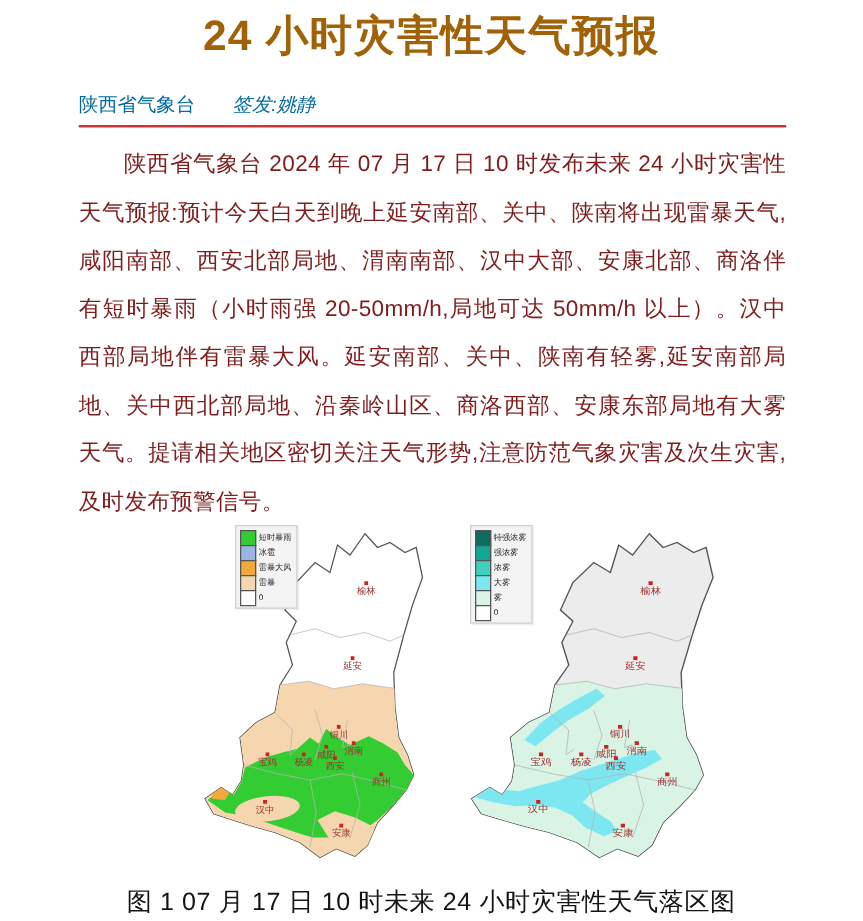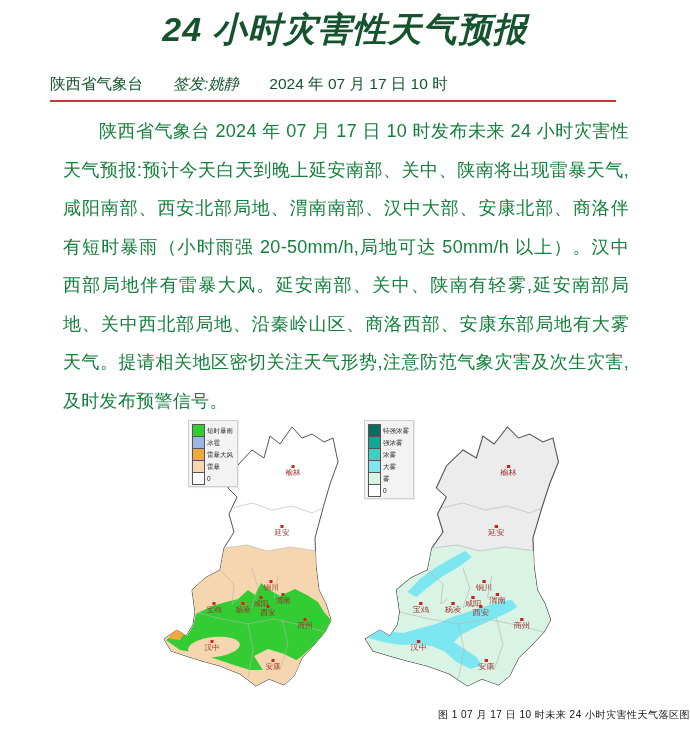--- a/index.html
+++ b/index.html
@@ -3,67 +3,66 @@
 <meta charset="utf-8">
 <style>
   html,body{margin:0;padding:0;}
   body{
     width:690px;height:737px;background:#ffffff;
     font-family:"Liberation Sans","DejaVu Sans",sans-serif;
     color:#1a1a1a;position:relative;overflow:hidden;
   }
   .page{width:690px;height:737px;position:relative;}
   .doc-title{
-    text-align:center;font-size:34px;font-weight:bold;color:#14532d;
-    padding-top:8px;letter-spacing:1px;line-height:42px;font-style:italic;
+    text-align:center;font-size:34px;font-weight:bold;color:#a16207;
+    padding-top:8px;letter-spacing:1px;line-height:42px;
   }
   .meta-row{
-    width:566px;margin:24px auto 0 50px;display:flex;align-items:flex-end;
-    font-size:15.5px;color:#14532d;border-bottom:2px solid #cc3333;
+    width:566px;margin:24px auto 0 63px;display:flex;align-items:flex-end;
+    font-size:15.5px;color:#0369a1;border-bottom:2px solid #cc3333;
     padding-bottom:5px;white-space:nowrap;
   }
   .meta-row span{display:inline-block;}
   .meta-gap1{margin-left:32px;}
   .meta-gap2{margin-left:30px;font-style:italic;}
   .meta-gap3{margin-left:30px;}
   .body-text{
     width:566px;margin:10px 0 0 63px;
     font-size:18px;line-height:38.5px;text-align:justify;
-    text-indent:2em;letter-spacing:0.3px;color:#15803d;font-weight:500;
+    text-indent:2em;letter-spacing:0.3px;color:#7f1d1d;font-weight:500;
   }
   .figure-row{
-    position:absolute;left:152px;top:418px;display:flex;
+    position:absolute;left:152px;top:418px;display:flex;gap:12px;
   }
   .map-block{position:relative;}
   .legend{
     position:absolute;z-index:5;background:#f3f3f3;border:1px solid #cfcfcf;
     padding:3px 4px 2px 3px;box-shadow:1px 1px 1px rgba(0,0,0,0.08);
   }
   .legend-left{left:36px;top:2px;}
   .legend-right{left:12px;top:2px;}
   .legend-row{display:flex;align-items:center;height:12px;}
   .legend-swatch{width:11px;height:11px;border:1px solid #555;flex:0 0 auto;}
   .legend-label{font-size:6.5px;color:#222;margin-left:2px;white-space:nowrap;line-height:7px;}
   .map-caption{
-    position:absolute;left:0;top:708px;width:690px;text-align:right;
-    font-size:10px;color:#141414;letter-spacing:0.5px;
+    position:absolute;left:0;top:708px;width:690px;text-align:center;
+    font-size:20px;color:#141414;letter-spacing:0.5px;
   }
   svg text.city{font-size:7.5px;fill:#9c3030;font-family:"Liberation Sans",sans-serif;}
 </style>
 </head>
 <body>
 
 <div class="page">
 
   <div class="doc-title">24 小时灾害性天气预报</div>
 
   <div class="meta-row">
     <span>陕西省气象台</span>
     <span class="meta-gap2">签发:姚静</span>
-    <span class="meta-gap3">2024 年 07 月 17 日 10 时</span>
   </div>
 
   <div class="body-text">陕西省气象台 2024 年 07 月 17 日 10 时发布未来 24 小时灾害性天气预报:预计今天白天到晚上延安南部、关中、陕南将出现雷暴天气,咸阳南部、西安北部局地、渭南南部、汉中大部、安康北部、商洛伴有短时暴雨（小时雨强 20-50mm/h,局地可达 50mm/h 以上）。汉中西部局地伴有雷暴大风。延安南部、关中、陕南有轻雾,延安南部局地、关中西北部局地、沿秦岭山区、商洛西部、安康东部局地有大雾天气。提请相关地区密切关注天气形势,注意防范气象灾害及次生灾害,及时发布预警信号。</div>
 
   <div class="figure-row">
 
     <div class="map-block" style="width:200px;height:290px;">
       <div class="legend legend-left">
           <div class="legend-row">
             <span class="legend-swatch" style="background: rgb(51, 204, 51);"></span>

